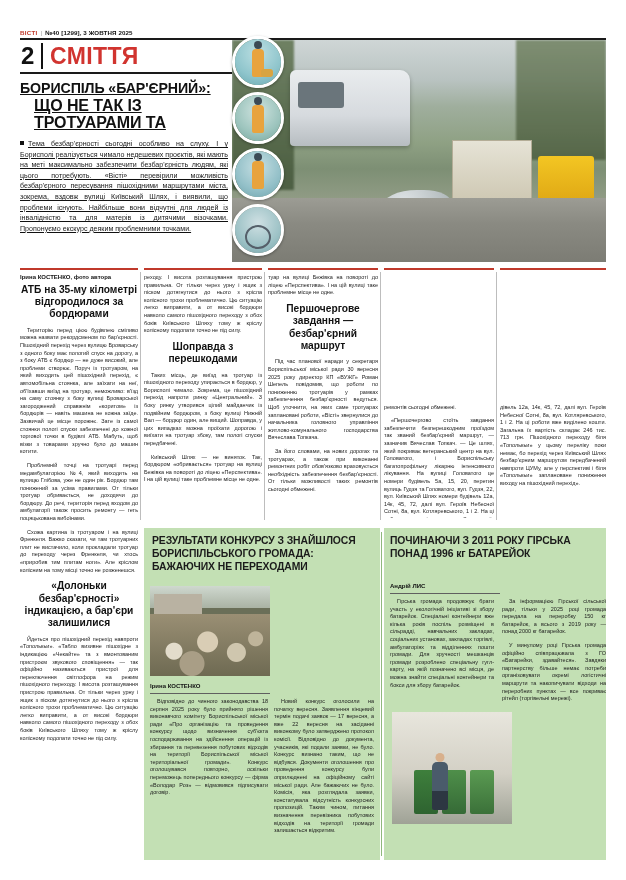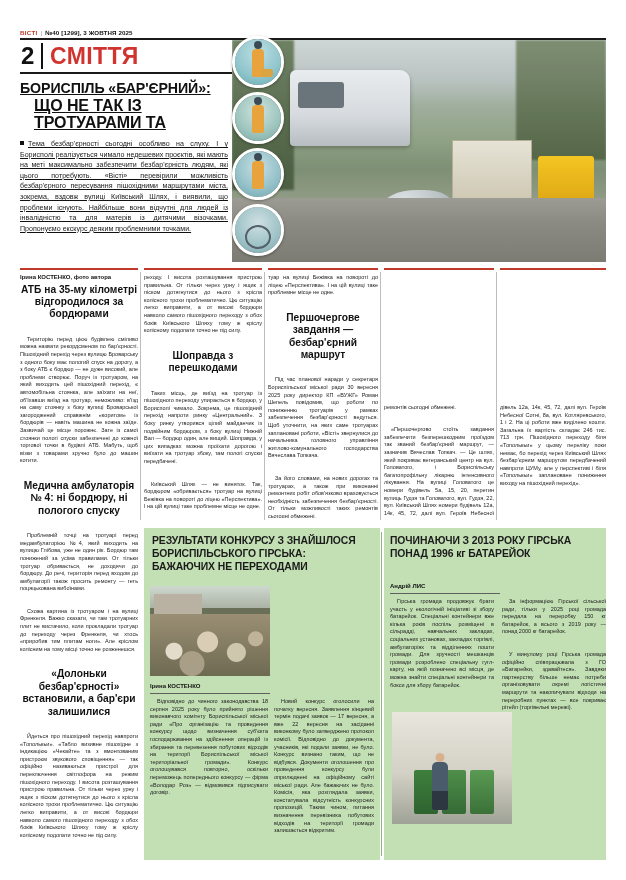--- a/index.html
+++ b/index.html
@@ -310,21 +310,21 @@
 
   
   .col {
     position: absolute;
     font-size: 5.5px;
     line-height: 7.6px;
     text-align: justify;
     color: #1c1c1c;
   }
   .col p { margin: 0 0 0 0; text-indent: 7px; }
-  .col p + p { margin-top: 15px; }
+  .col p + p { margin-top: 6px; }
   .byline {
     font-size: 6px;
     font-weight: bold;
     color: #111;
     margin-bottom: 3px;
     text-indent: 0 !important;
   }
   .sub {
     font-size: 10.2px;
     line-height: 12.4px;
@@ -505,24 +505,23 @@
 
   <div class="vrule" style="left:140px; top:272px; height:248px;"></div>
   <div class="vrule" style="left:264px; top:272px; height:248px;"></div>
   <div class="vrule" style="left:380px; top:272px; height:248px;"></div>
   <div class="vrule" style="left:496px; top:272px; height:248px;"></div>
 
   <div class="col" style="left:20px; top:274px; width:118px;">
     <p class="byline">Ірина КОСТЕНКО, фото автора</p>
     <p class="sub first">АТБ на 35-му кілометрі відгородилося за бордюрами</p>
     <p>Територію перед цією будівлею сміливо можна назвати рекордсменом по бар'єрності. Пішохідний перехід через вулицю Броварську з одного боку має пологий спуск на дорогу, а з боку АТБ є бордюр — не дуже високий, але проблеми створює. Поруч із тротуаром, на який виходить цей пішохідний перехід, є автомобільна стоянка, але заїхати на неї, об'їхавши виїзд на тротуар, неможливо: в'їзд на саму стоянку з боку вулиці Броварської загороджений справжнім «коритом» із бордюрів — навіть машина не кожна заїде. Зазвичай це місце порожнє. Зате із самої стоянки пологі спуски забезпечені до кожної торгової точки в будівлі АТБ. Мабуть, щоб візки з товарами зручно було до машин котити.</p>
-    <p class="sub">Медична амбулаторія № 4: ні бордюру, ні пологого спуску</p>
     <p>Проблемній точці на тротуарі перед медамбулаторією №4, який виходить на вулицю Глібова, уже не один рік. Бордюр там понижений за усіма правилами. От тільки тротуар обривається, не доходячи до бордюру. До речі, територія перед входом до амбулаторії також просить ремонту — геть поцяцькована вибоїнами.</p>
     <p>Схожа картина із тротуаром і на вулиці Френкеля. Важко сказати, чи там тротуарних плит не вистачило, коли прокладали тротуар до переходу через Френкеля, чи хтось «приробив тим плитам ноги». Але кріслом колісним на тому місці точно не розженешся.</p>
-    <p class="sub">«Долоньки безбар'єрності» встановили, а бар'єри залишилися</p>
+    <p class="sub">«Долоньки безбар'єрності» індикацією, а бар'єри залишилися</p>
     <p>Йдеться про пішохідний перехід навпроти «Тополькьи». «Табло визивне пішохідне з індикацією «Чекайте» та з вмонтованим пристроєм звукового сповіщення» — так офіційно називаються пристрої для переключення світлофора на режим пішохідного переходу. І висота розташування пристрою правильна. От тільки через урну і ящик з піском дотягнутися до нього з крісла колісного трохи проблематично. Цю ситуацію легко виправити, а от високі бордюри навколо самого пішохідного переходу з обох боків Київського Шляху тому ж кріслу колісному подолати точно не під силу.</p>
   </div>
 
   <div class="col" style="left:144px; top:274px; width:118px; height:244px; overflow:hidden;">
     <p style="text-indent:0;">реходу. І висота розташування пристрою правильна. От тільки через урну і ящик з піском дотягнутися до нього з крісла колісного трохи проблематично. Цю ситуацію легко виправити, а от високі бордюри навколо самого пішохідного переходу з обох боків Київського Шляху тому ж кріслу колісному подолати точно не під силу.</p>
     <p class="sub">Шоправда з перешкодами</p>
     <p>Таких місць, де виїзд на тротуар із пішохідного переходу упирається в бордюр, у Борисполі чимало. Зокрема, це пішохідний перехід напроти ринку «Центральний». З боку ринку утворився цілий майданчик із подвійним бордюром, з боку вулиці Нижній Вал — бордюр один, але вищий. Шоправда, у цих випадках можна проїхати дорогою і виїхати на тротуар збоку, там пологі спуски передбачені.</p>
     <p>Київський Шлях — не виняток. Так, бордюром «обривається» тротуар на вулиці Бежівка на повороті до ліцею «Перспектива». І на цій вулиці таке проблемне місце не одне.</p>
   </div>
 
@@ -541,26 +540,26 @@
 
   <div class="col" style="left:500px; top:274px; width:106px; height:244px; overflow:hidden;">
     <p style="text-indent:0; margin-top:130px;">дівель 12а, 14к, 45, 72, далі вул. Героїв Небесної Сотні, 8а, вул. Котляревського, 1 і 2. На ці роботи вже виділено кошти. Загальна їх вартість складає 246 тис. 713 грн. Пішохідного переходу біля «Тополькьи» у цьому переліку поки немає, бо перехід через Київський Шлях безбар'єрним маршрутом передбачений навпроти ЦУМу, але у перспективі і біля «Тополькьи» заплановане пониження виходу на пішохідний перехід».</p>
   </div>
 
   <div class="green-panel" style="left:144px; top:528px; width:236px; height:332px;"></div>
   <div class="green-panel" style="left:384px; top:528px; width:222px; height:332px;"></div>
 
   <div class="green-head" style="left:152px; top:534px; width:222px;">
     <div>РЕЗУЛЬТАТИ КОНКУРСУ З ЗНАЙШЛОСЯ</div>
-    <div>БОРИСПІЛЬСЬКОГО ГІРСЬКА:</div>
+    <div>БОРИСПІЛЬСЬКОГО ГРОМАДА:</div>
     <div>БАЖАЮЧИХ НЕ ПЕРЕХОДАМИ</div>
   </div>
 
   <div class="green-head" style="left:390px; top:534px; width:212px;">
-    <div>ПОЧИНАЮЧИ З 2013 РОКУ ГІРСЬКА</div>
+    <div>ПОЧИНАЮЧИ З 2011 РОКУ ГІРСЬКА</div>
     <div>ПОНАД 1996 кг БАТАРЕЙОК</div>
   </div>
 
   <div class="panel-divider" style="left:381px; top:532px; height:324px;"></div>
 
   <div class="photo-trash">
     <div class="sky"></div>
     <div class="bldg"></div>
     <div class="pile"></div>
   </div>

